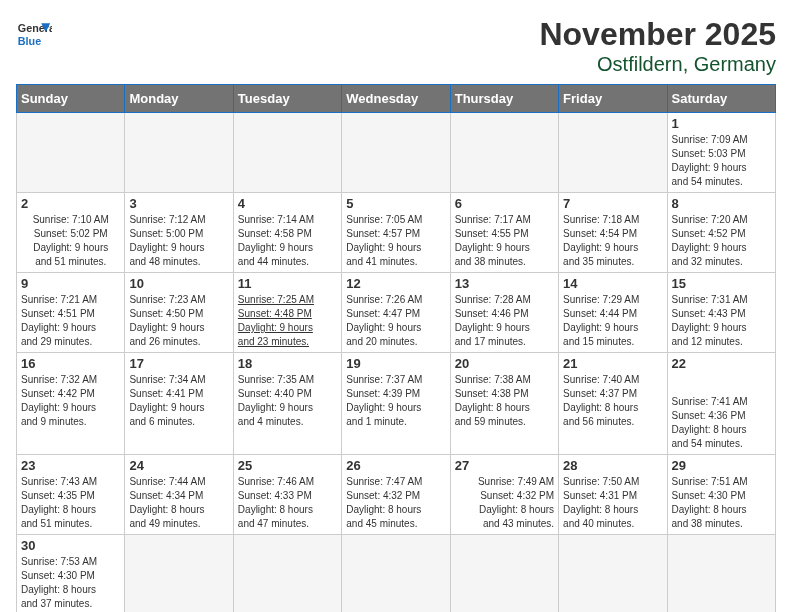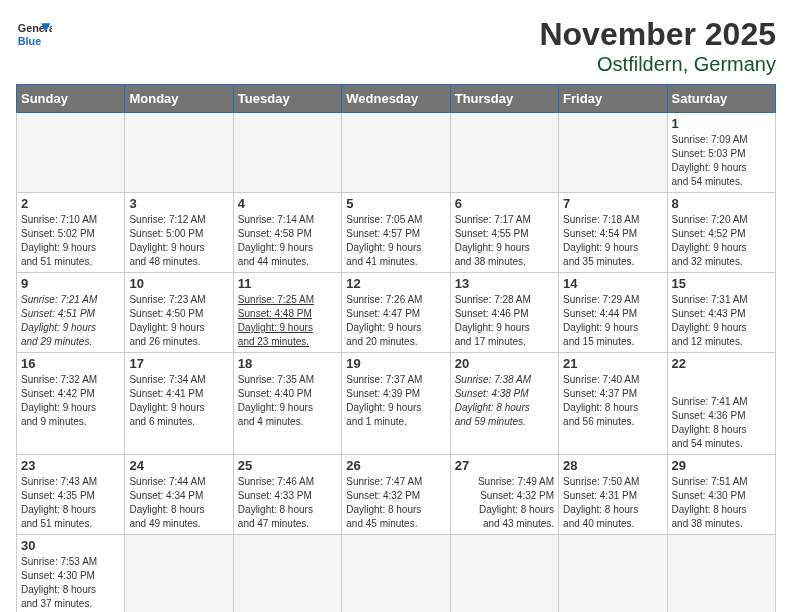--- a/index.html
+++ b/index.html
@@ -121,21 +121,21 @@
           <span class="day-number">1</span>
           <div class="day-info" style="white-space: pre-line;">Sunrise: 7:09 AM
 Sunset: 5:03 PM
 Daylight: 9 hours
 and 54 minutes.</div>
         </td>
       </tr>
       <tr class="week-row">
         <td>
           <span class="day-number">2</span>
-          <div class="day-info" style="white-space: pre-line;">Sunrise: 7:10 AM
+          <div class="day-info" style="white-space: pre-line; text-align: center;">Sunrise: 7:10 AM
 Sunset: 5:02 PM
 Daylight: 9 hours
 and 51 minutes.</div>
         </td>
         <td>
           <span class="day-number">3</span>
           <div class="day-info" style="white-space: pre-line;">Sunrise: 7:12 AM
 Sunset: 5:00 PM
 Daylight: 9 hours
 and 48 minutes.</div>
@@ -172,21 +172,21 @@
           <span class="day-number">8</span>
           <div class="day-info" style="white-space: pre-line;">Sunrise: 7:20 AM
 Sunset: 4:52 PM
 Daylight: 9 hours
 and 32 minutes.</div>
         </td>
       </tr>
       <tr class="week-row">
         <td>
           <span class="day-number">9</span>
-          <div class="day-info" style="white-space: pre-line; font-style: italic;">Sunrise: 7:21 AM
+          <div class="day-info" style="white-space: pre-line;">Sunrise: 7:21 AM
 Sunset: 4:51 PM
 Daylight: 9 hours
 and 29 minutes.</div>
         </td>
         <td>
           <span class="day-number">10</span>
           <div class="day-info" style="white-space: pre-line;">Sunrise: 7:23 AM
 Sunset: 4:50 PM
 Daylight: 9 hours
 and 26 minutes.</div>
@@ -251,21 +251,21 @@
         </td>
         <td>
           <span class="day-number">19</span>
           <div class="day-info" style="white-space: pre-line;">Sunrise: 7:37 AM
 Sunset: 4:39 PM
 Daylight: 9 hours
 and 1 minute.</div>
         </td>
         <td>
           <span class="day-number">20</span>
-          <div class="day-info" style="white-space: pre-line; font-style: italic;">Sunrise: 7:38 AM
+          <div class="day-info" style="white-space: pre-line;">Sunrise: 7:38 AM
 Sunset: 4:38 PM
 Daylight: 8 hours
 and 59 minutes.</div>
         </td>
         <td>
           <span class="day-number">21</span>
           <div class="day-info" style="white-space: pre-line;">Sunrise: 7:40 AM
 Sunset: 4:37 PM
 Daylight: 8 hours
 and 56 minutes.</div>

